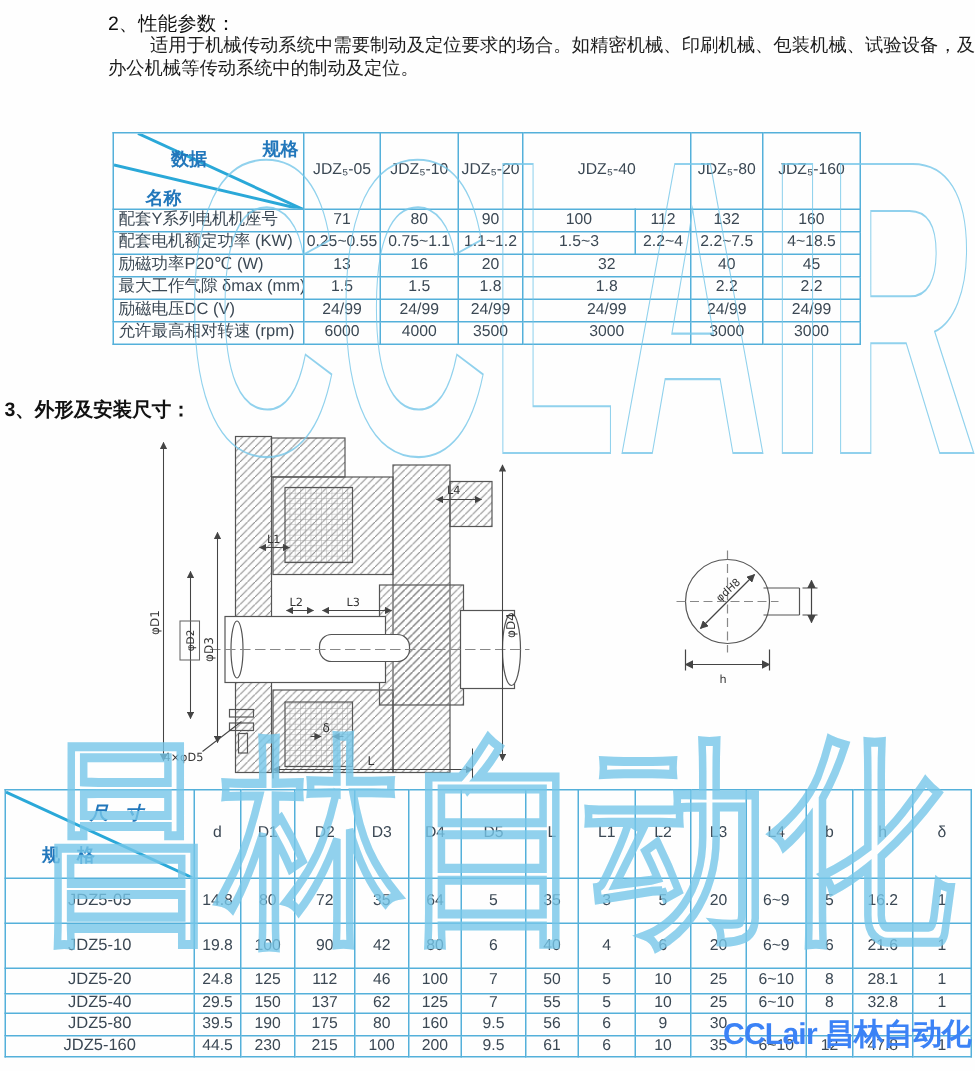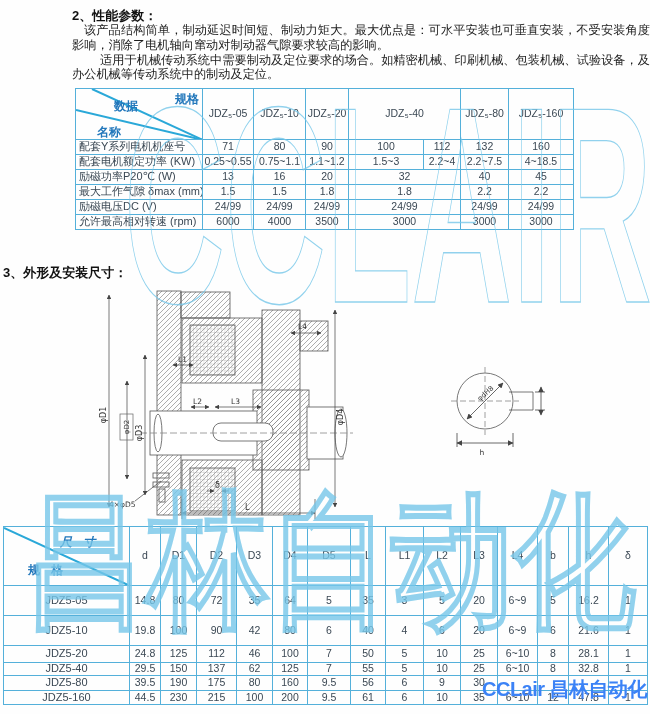--- a/index.html
+++ b/index.html
@@ -2,21 +2,21 @@
 <html><head>
 <meta charset="utf-8">
 <style>
   html,body{margin:0;padding:0;}
   body{
     width:650px;height:714px;position:relative;overflow:hidden;background:#fefefe;
     font-family:"Liberation Sans","DejaVu Sans",sans-serif;color:#222;
   }
   
   .sec2{position:absolute;left:72px;top:8px;width:578px;z-index:2;}
-  .sec-heading{font-size:13px;font-weight:bold;color:#111;line-height:15px;}
+  .sec-heading{font-size:13px;font-weight:normal;color:#111;line-height:15px;}
   .sec2 p{margin:0;font-size:12.2px;line-height:14.8px;color:#1c1c1c;text-align:justify;}
   .sec2 p.p1{text-indent:12px;}
   .sec2 p.p2{text-indent:28px;}
   .sec3-heading{position:absolute;left:3px;top:264px;font-size:13px;font-weight:bold;color:#111;z-index:2;}
 
   
   table{border-collapse:collapse;table-layout:fixed;position:absolute;z-index:3;background:transparent;}
   td,th{border:1px solid #54b0da;font-size:10.5px;font-weight:normal;color:#3b4854;
         text-align:center;padding:0;line-height:1.05;white-space:nowrap;overflow:hidden;}
   .t1{left:75px;top:88px;width:498px;}
@@ -48,21 +48,20 @@
   
   .wm{position:absolute;left:0;top:0;z-index:20;pointer-events:none;}
   .brand{position:absolute;left:482px;top:676px;z-index:30;font-size:20px;font-weight:bold;
          color:#3b82f6;white-space:nowrap;letter-spacing:-0.5px;}
 </style>
 </head>
 <body>
 
 <div class="sec2">
   <div class="sec-heading">2、性能参数：</div>
-  <p class="p1">该产品结构简单，制动延迟时间短、制动力矩大。最大优点是：可水平安装也可垂直安装，不受安装角度影响，消除了电机轴向窜动对制动器气隙要求较高的影响。</p>
   <p class="p2">适用于机械传动系统中需要制动及定位要求的场合。如精密机械、印刷机械、包装机械、试验设备，及办公机械等传动系统中的制动及定位。</p>
 </div>
 
 <table class="t1">
   <colgroup>
     <col style="width:127px">
       <col style="width:51px">
       <col style="width:52px">
       <col style="width:43px">
     <col style="width:75px">

